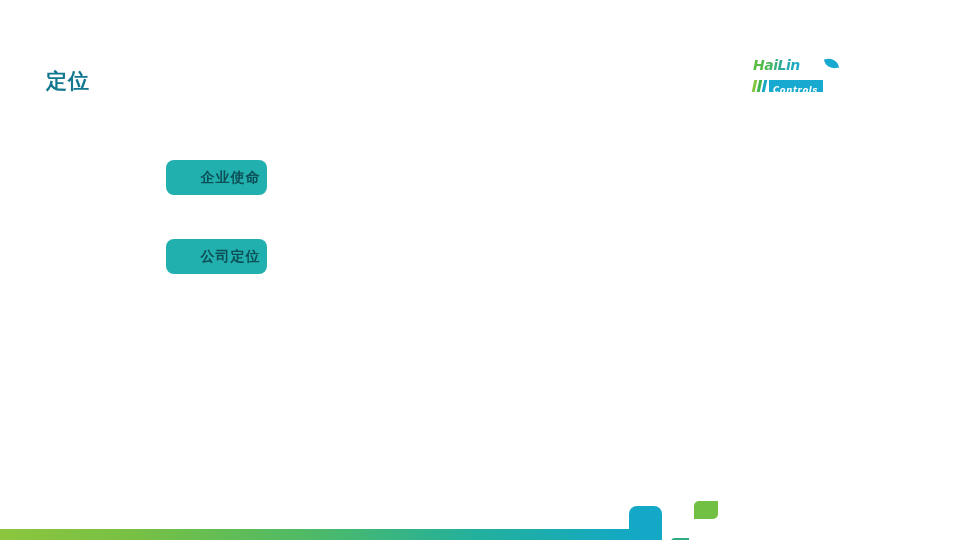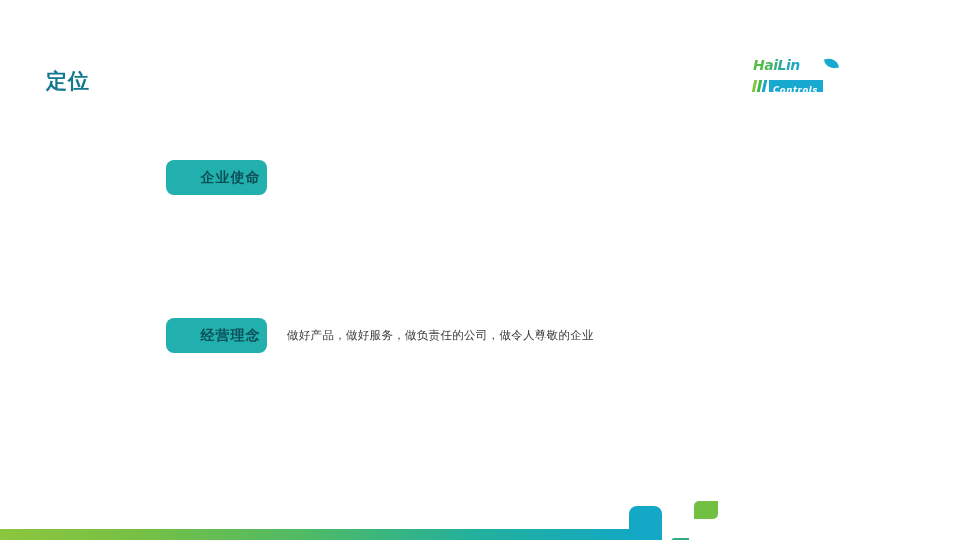--- a/index.html
+++ b/index.html
@@ -208,26 +208,23 @@
     </div>
   </div>
 
   <div class="rows">
 
     <div class="row">
       <div class="badge">企业使命</div>
     </div>
 
     <div class="row">
+      <div class="badge">公司定位</div>
     </div>
 
-    <div class="row">
-      <div class="badge">经营理念</div>
-      <div class="row-text">做好产品，做好服务，做负责任的公司，做令人尊敬的企业</div>
-    </div>
 
   </div>
 
   <div class="deco">
     <div class="bar-gradient"></div>
     <div class="notch"></div>
     <div class="notch2"></div>
     <div class="sq-green-big"></div>
     <div class="sq-green-small"></div>
   </div>

